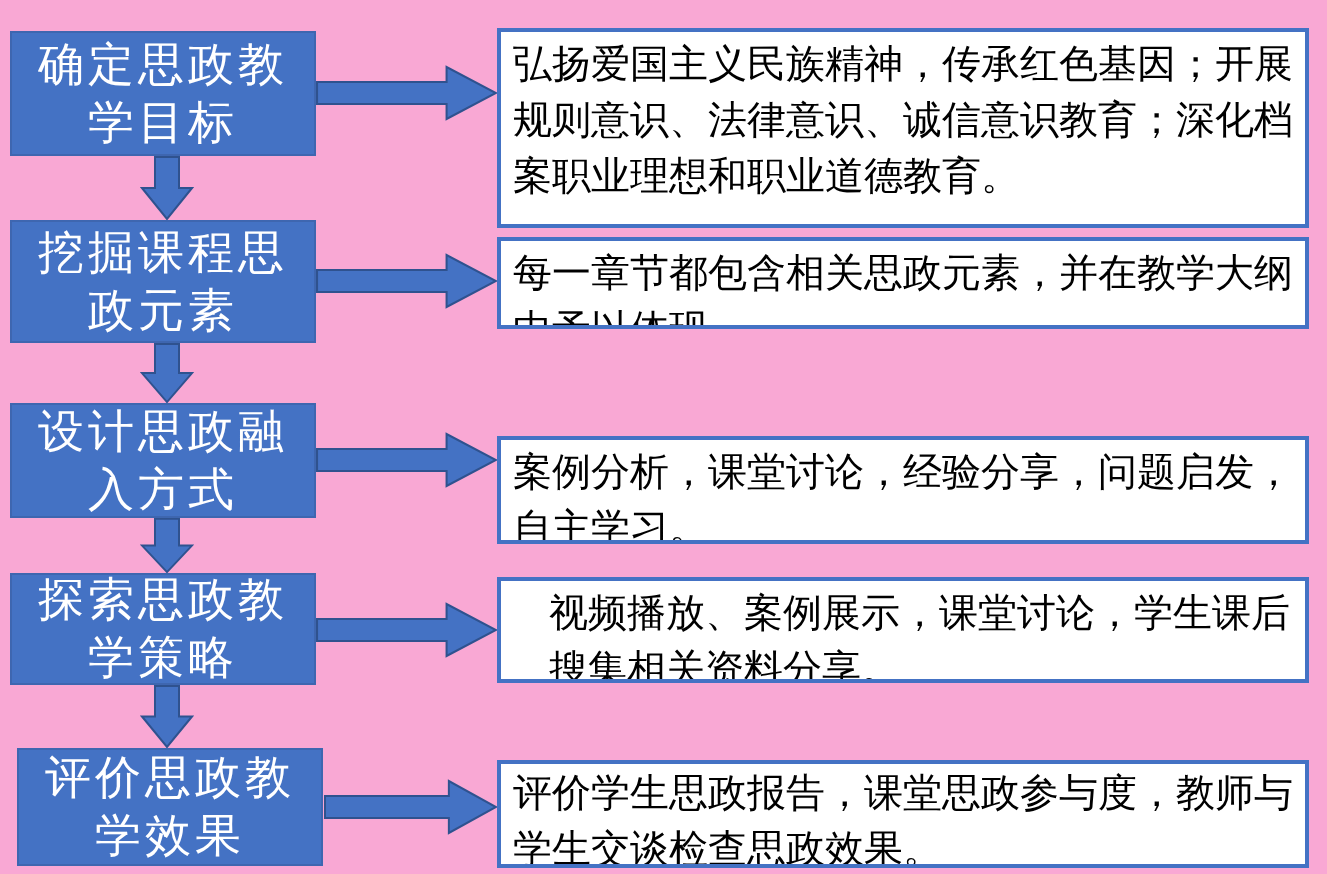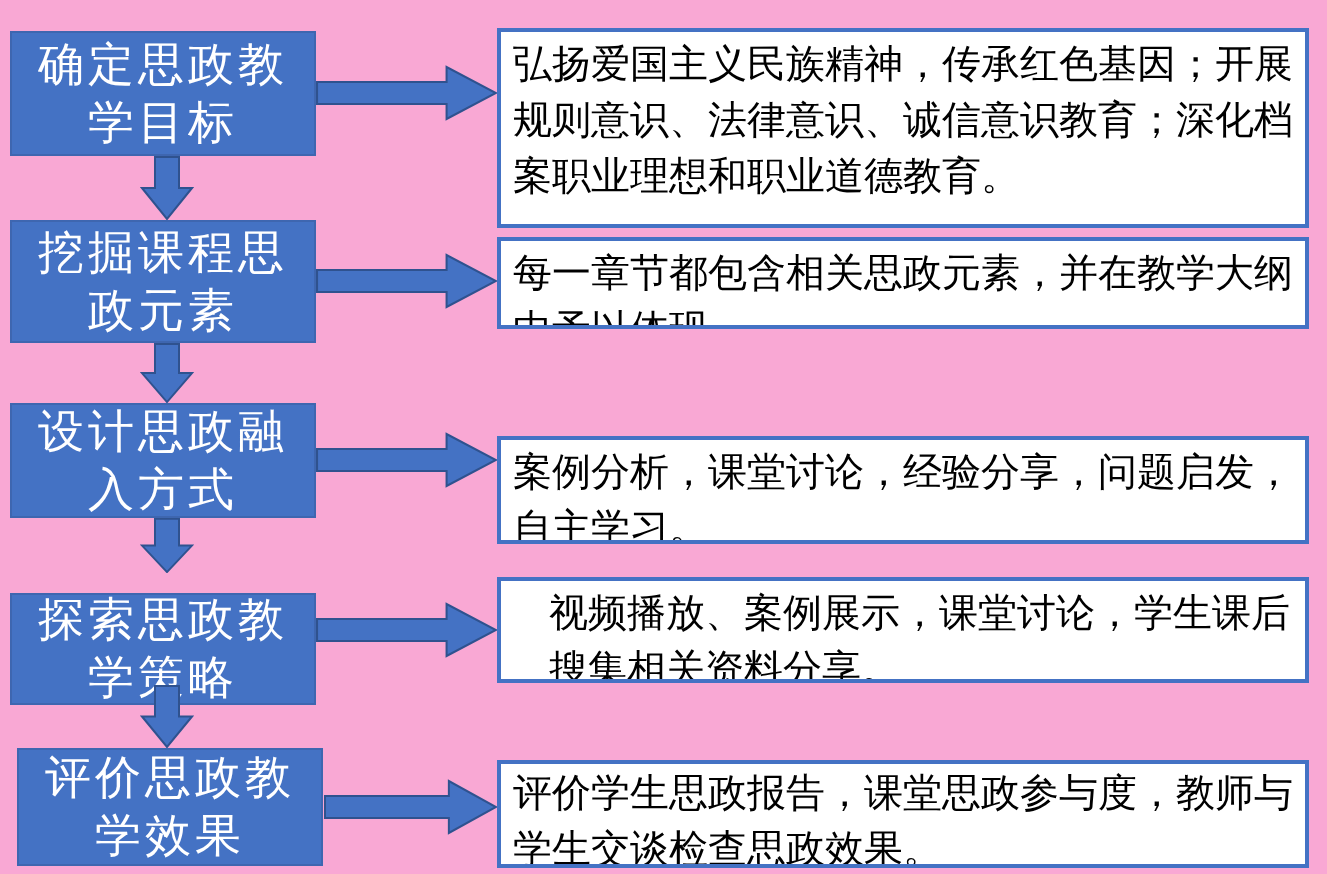--- a/index.html
+++ b/index.html
@@ -29,21 +29,21 @@
     justify-content: center;
     text-align: center;
     font-size: 46px;
     line-height: 58px;
     letter-spacing: 4px;
     padding: 0 8px;
   }
   .pos-l1 { top: 31px;  height: 125px; }
   .pos-l2 { top: 220px; height: 123px; }
   .pos-l3 { top: 403px; height: 115px; justify-content: flex-end; }
-  .pos-l4 { top: 593px; height: 112px; }
+  .pos-l4 { top: 573px; height: 112px; }
   .pos-l5 { top: 748px; height: 118px; left: 17px; }
 
   
   .rbox {
     position: absolute;
     left: 497px;
     width: 812px;
     box-sizing: border-box;
     background: #ffffff;
     border: 4px solid #4472C4;

